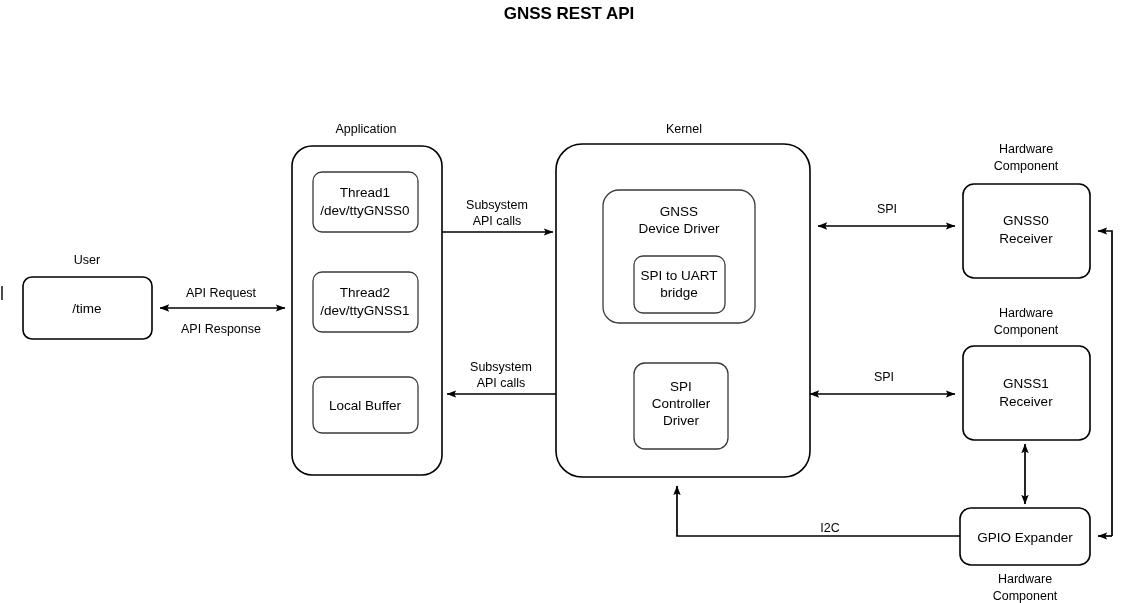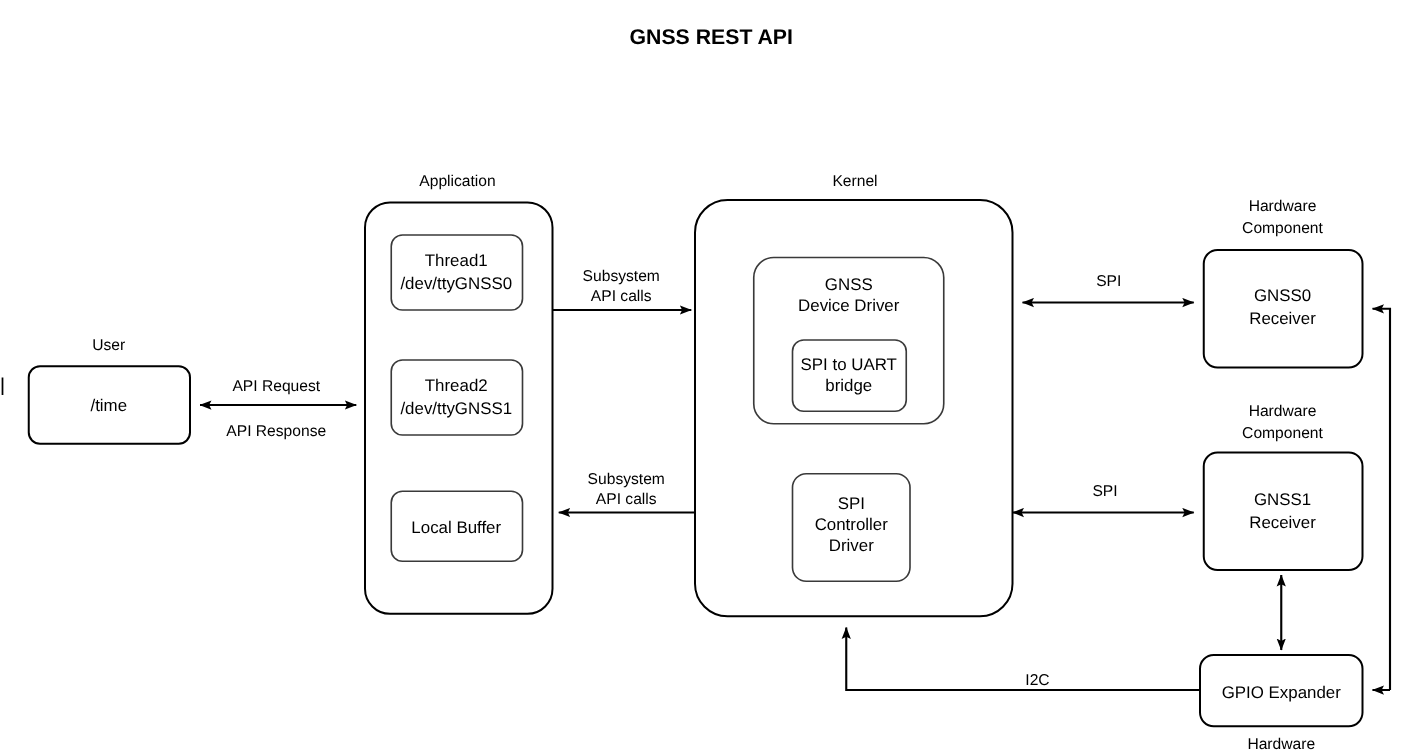--- a/index.html
+++ b/index.html
@@ -9,21 +9,21 @@
   }
   body {
     width: 1138px;
     height: 603px;
     position: relative;
     font-family: "Liberation Sans", sans-serif;
     overflow: hidden;
   }
   #diagram-root {
     position: absolute;
-    left: 0; top: 16px;
+    left: 0; top: 0;
     width: 1138px;
     height: 437px;
     border-radius: 28px;
   }
   svg.canvas {
     display: block;
     width: 1138px;
     height: 603px;
   }
   .box {

